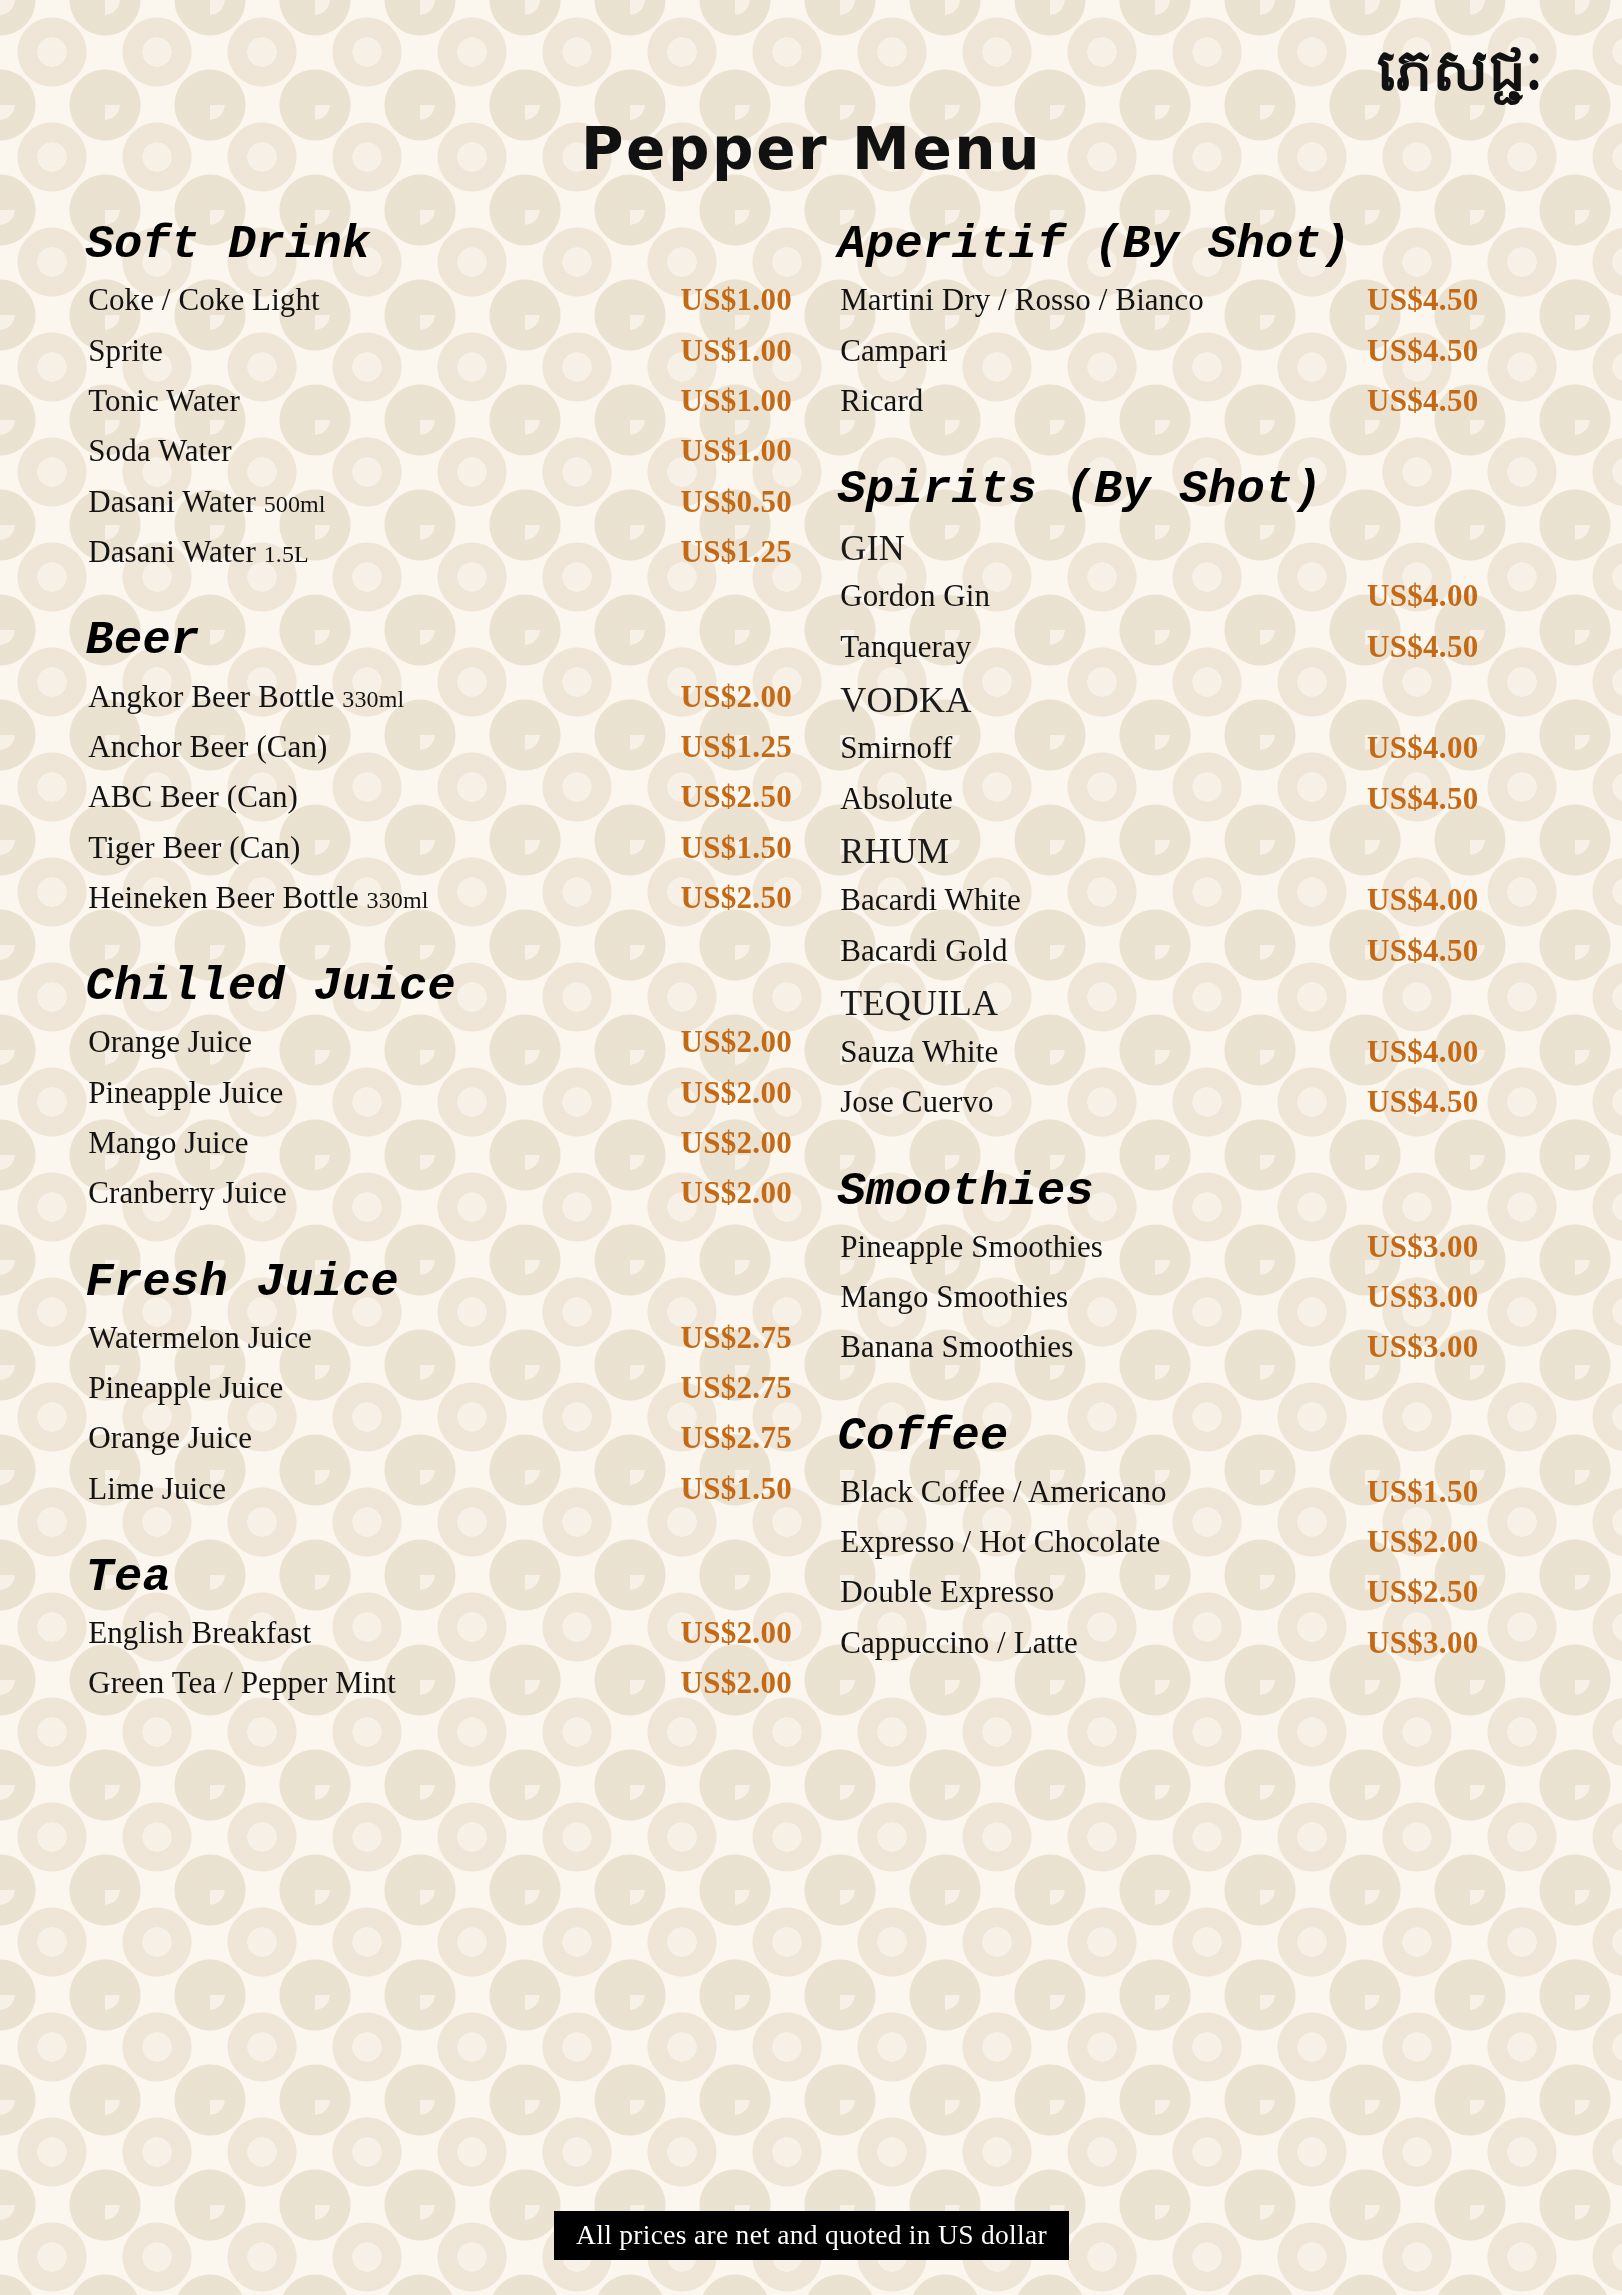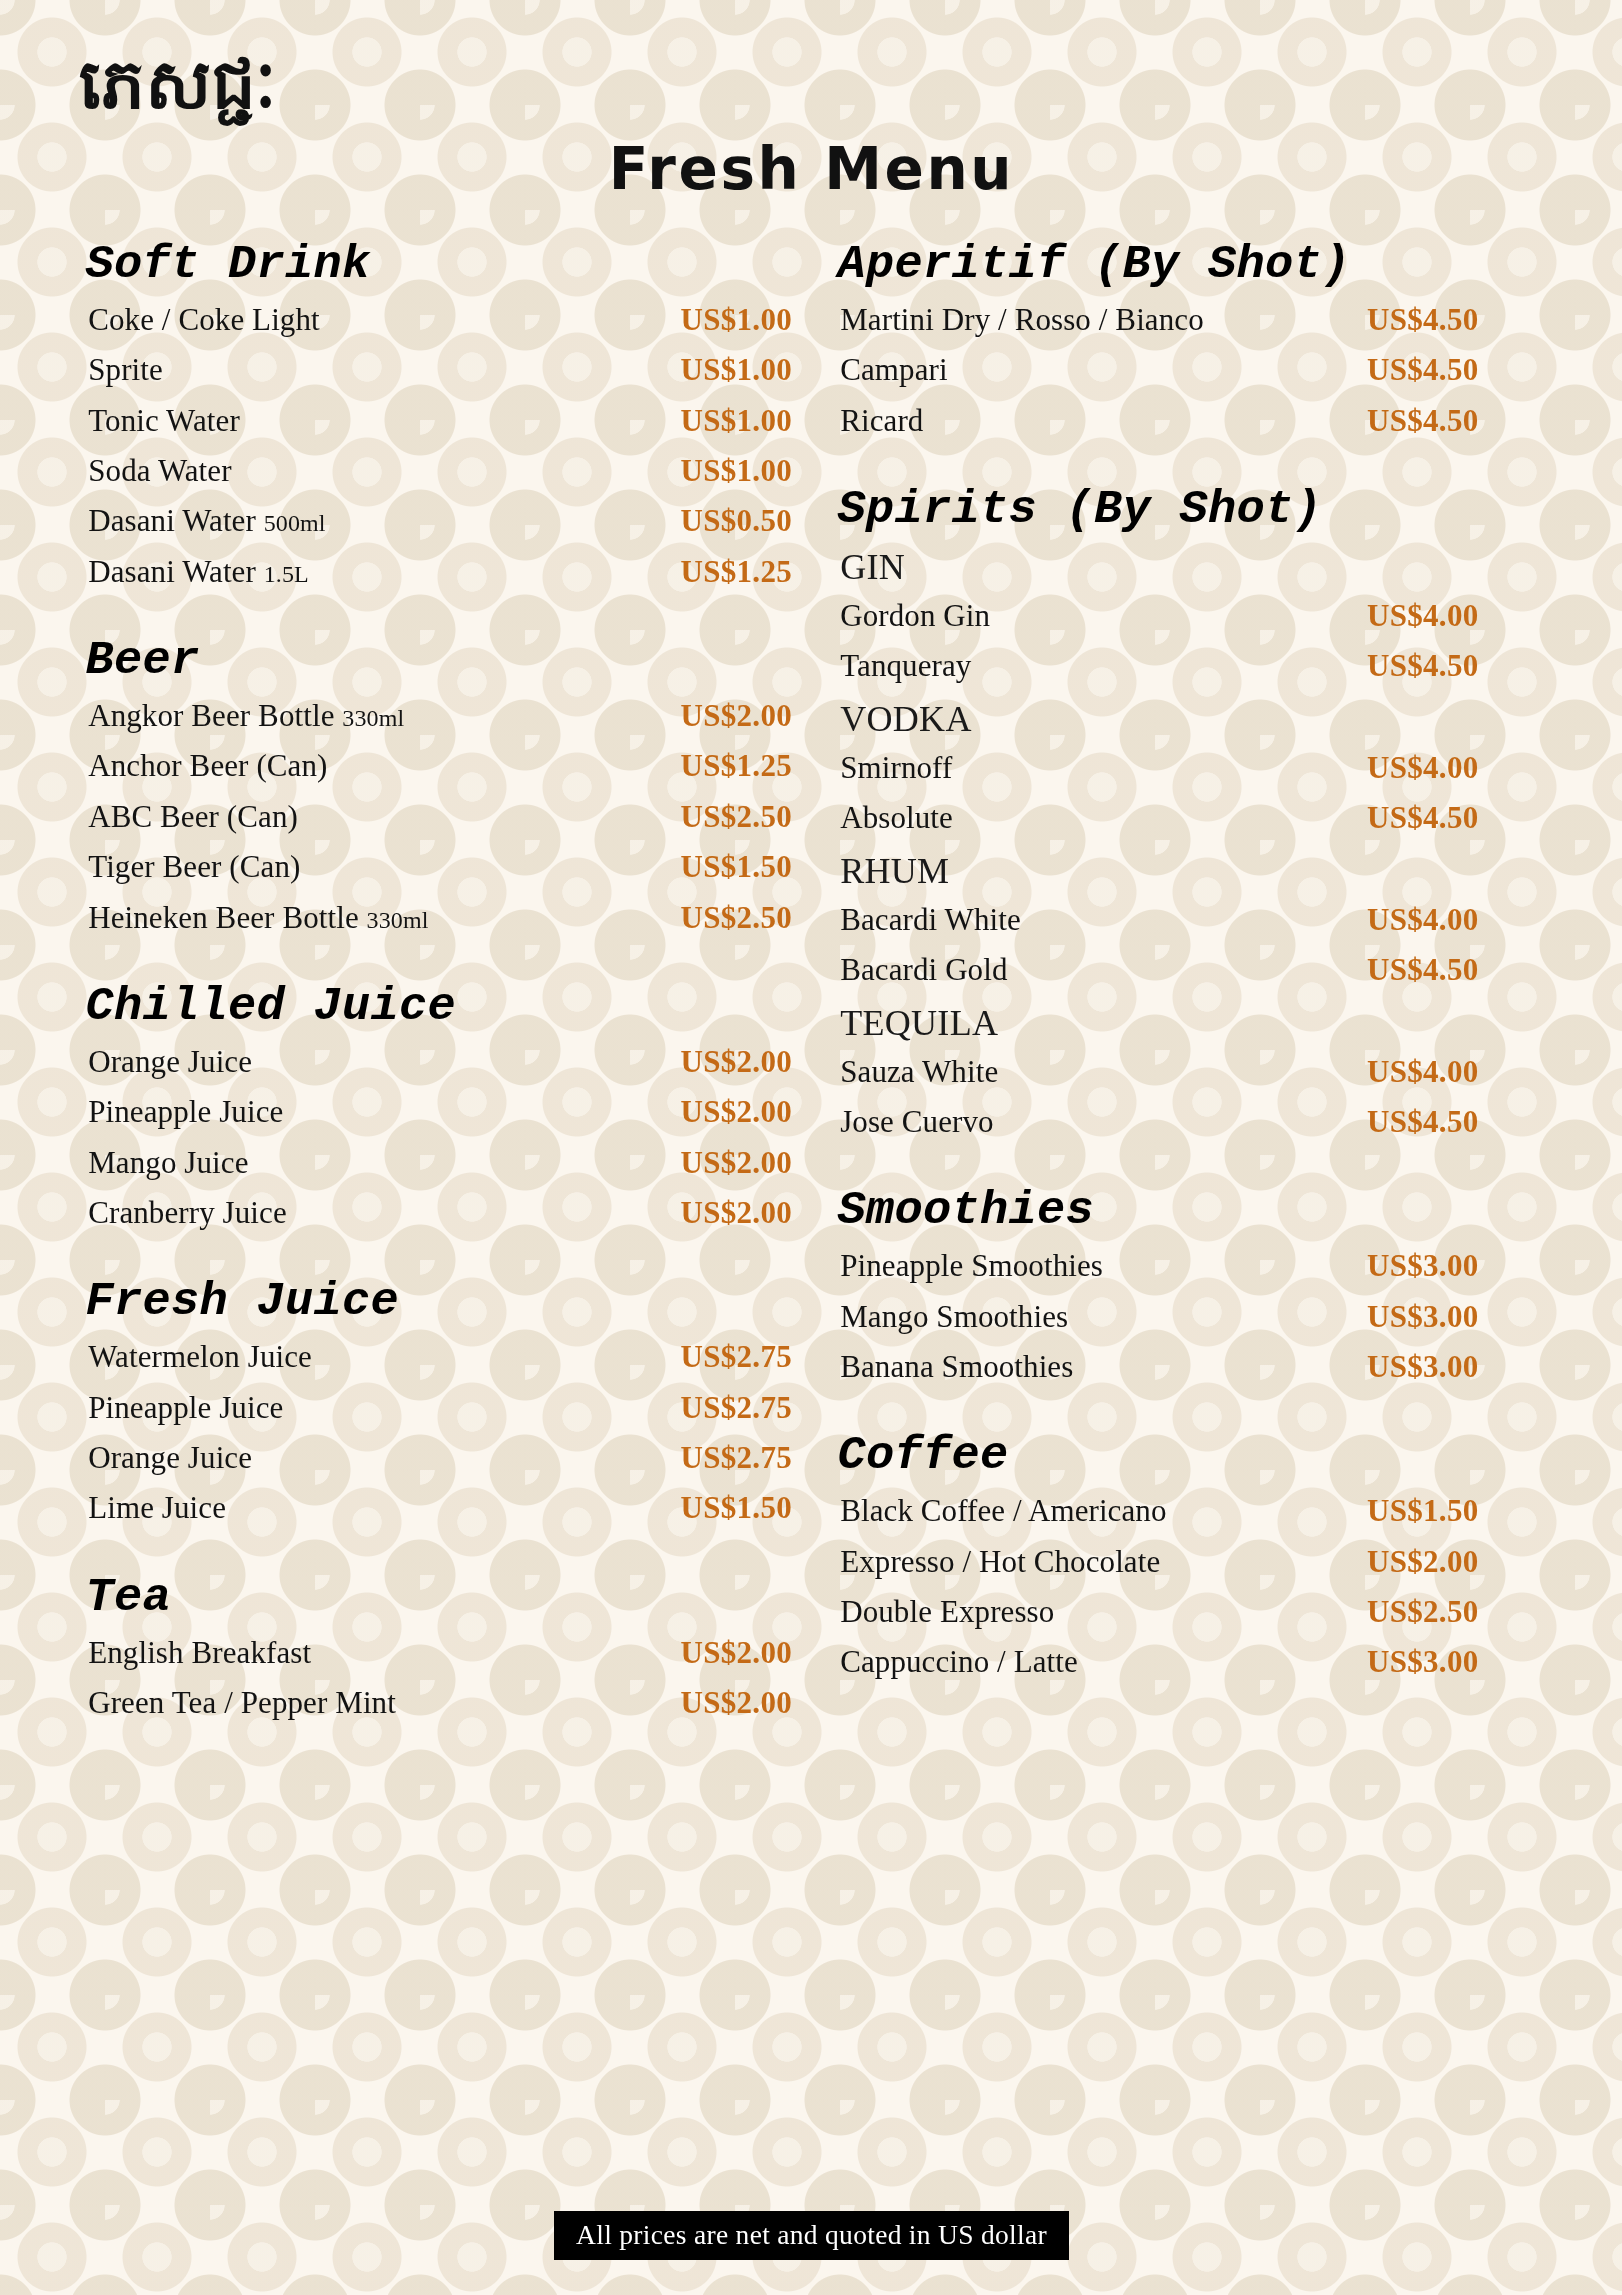--- a/index.html
+++ b/index.html
@@ -43,27 +43,27 @@
     position: relative;
     z-index: 2;
     width: 1623px;
     height: 2295px;
     box-sizing: border-box;
     padding: 39px 79px 0 79px;
   }
 
   
   .khmer-title {
-    text-align: left;
+    text-align: right;
     font-family: "DejaVu Sans", sans-serif;
-    font-size: 69px;
+    font-size: 58px;
     font-weight: 700;
     line-height: 1.05;
     color: #111;
-    margin-top: 9px;
+    margin-top: 1px;
     letter-spacing: 0.7px;
   }
   .menu-title {
     text-align: center;
     font-family: "DejaVu Sans", sans-serif;
     font-size: 58px;
     font-weight: 700;
     letter-spacing: 2.6px;
     color: #111;
     margin-top: 14.4px;
@@ -148,21 +148,21 @@
   }
 </style>
 </head>
 <body>
 
 <div id="bg-pattern"></div>
 
 <div id="page">
 
   <div class="khmer-title">ភេសជ្ជៈ</div>
-  <div class="menu-title">Fresh Menu</div>
+  <div class="menu-title">Pepper Menu</div>
 
   <div class="columns">
     <div class="col col-left" id="left-col">
         <div class="section-title">Soft Drink</div>
         <div class="row">
           <span class="name">Coke / Coke Light</span>
           <span class="price">US$1.00</span>
         </div>
         <div class="row">
           <span class="name">Sprite</span>

